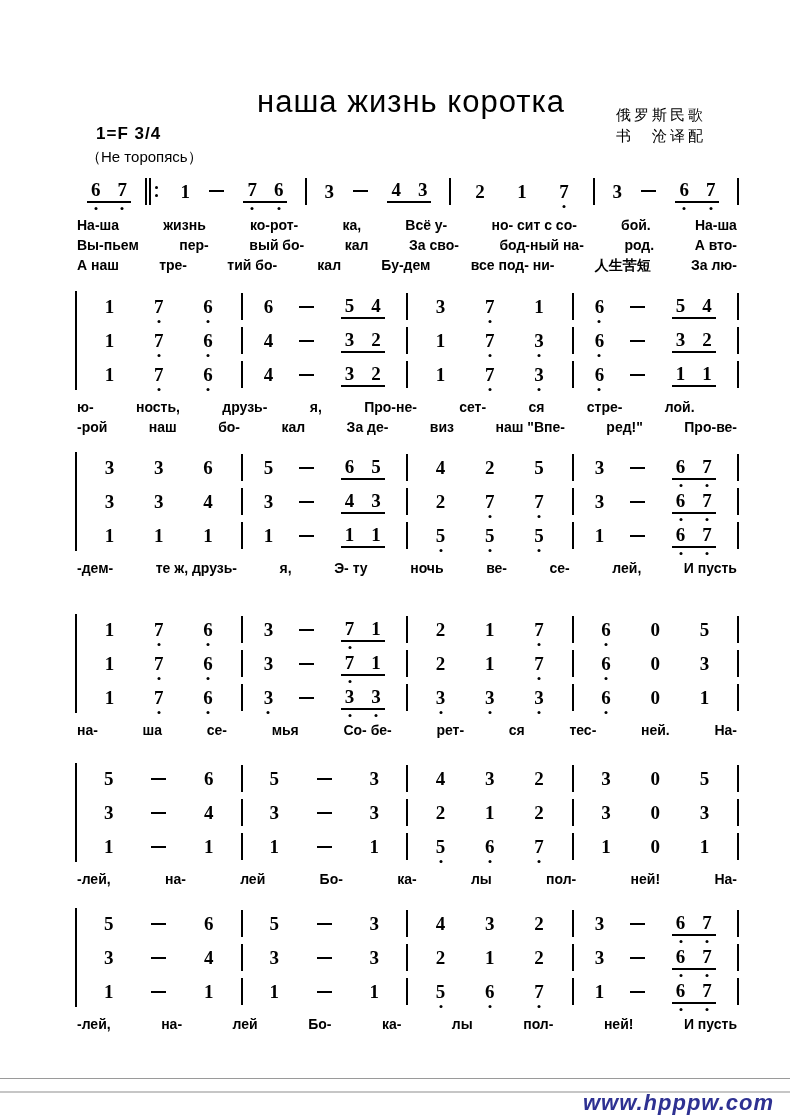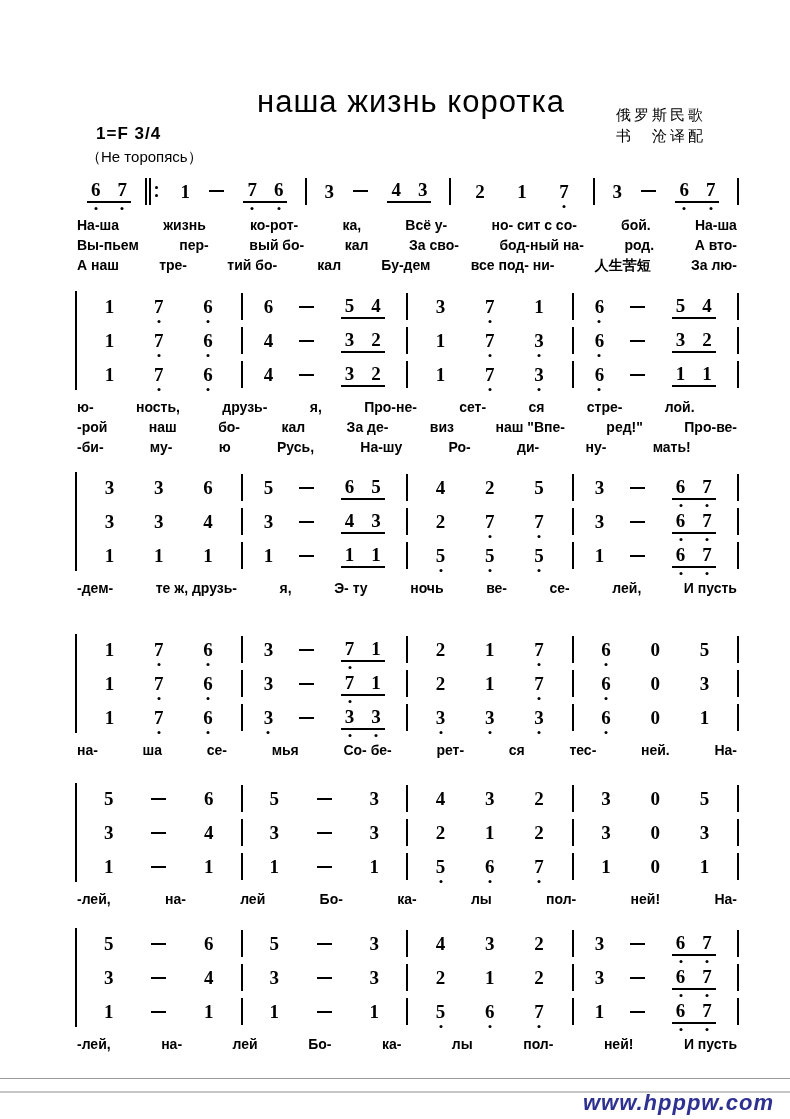--- a/index.html
+++ b/index.html
@@ -266,32 +266,20 @@
             <span>-рой</span>
             <span>наш</span>
             <span>бо-</span>
             <span>кал</span>
             <span>За де-</span>
             <span>виз</span>
             <span>наш "Впе-</span>
             <span>ред!"</span>
             <span>Про-ве-</span>
           </div>
-          <div class="lrow">
-            <span>-би-</span>
-            <span>му-</span>
-            <span>ю</span>
-            <span>Русь,</span>
-            <span>На-шу</span>
-            <span>Ро-</span>
-            <span>ди-</span>
-            <span>ну-</span>
-            <span>мать!</span>
-            <span></span>
-          </div>
         </div>
       </div>
       <div class="system s3">
         <div class="voices left-line">
           <div class="vrow">
             <div class="measure">
               <span class="note">3</span>
               <span class="note">3</span>
               <span class="note">6</span>
             </div>

